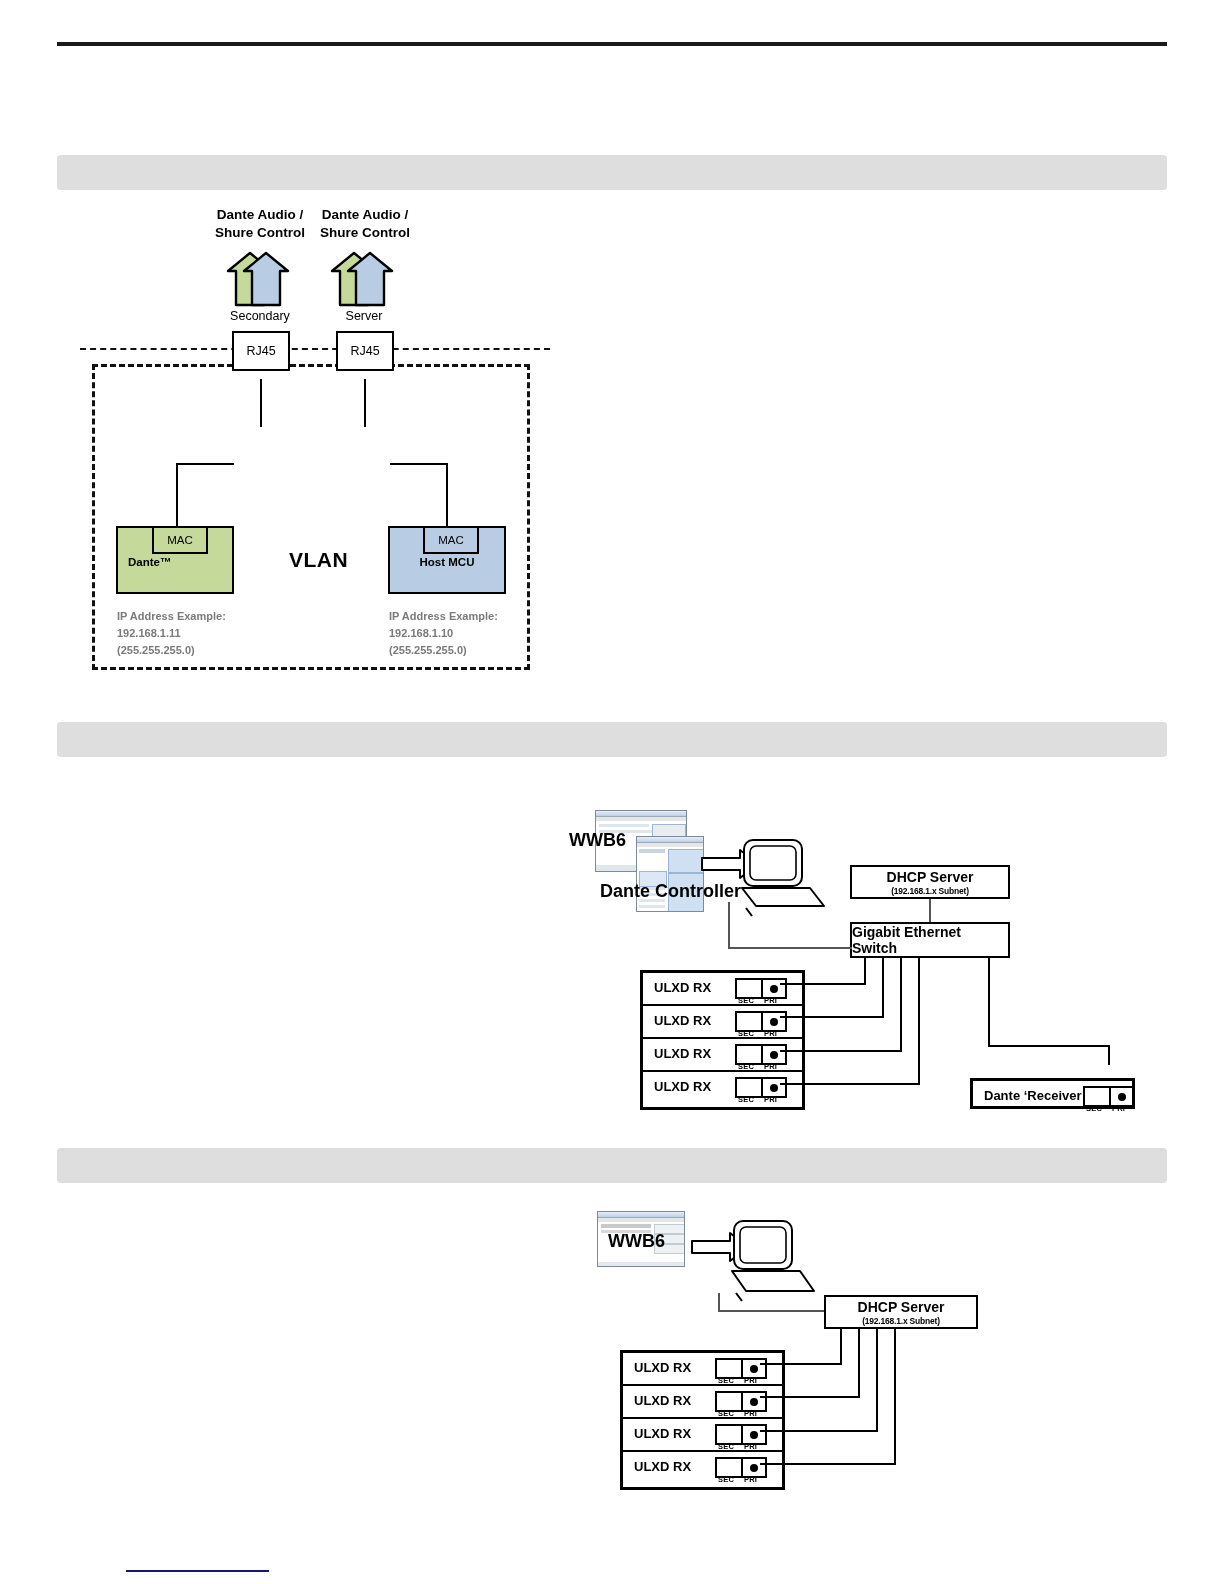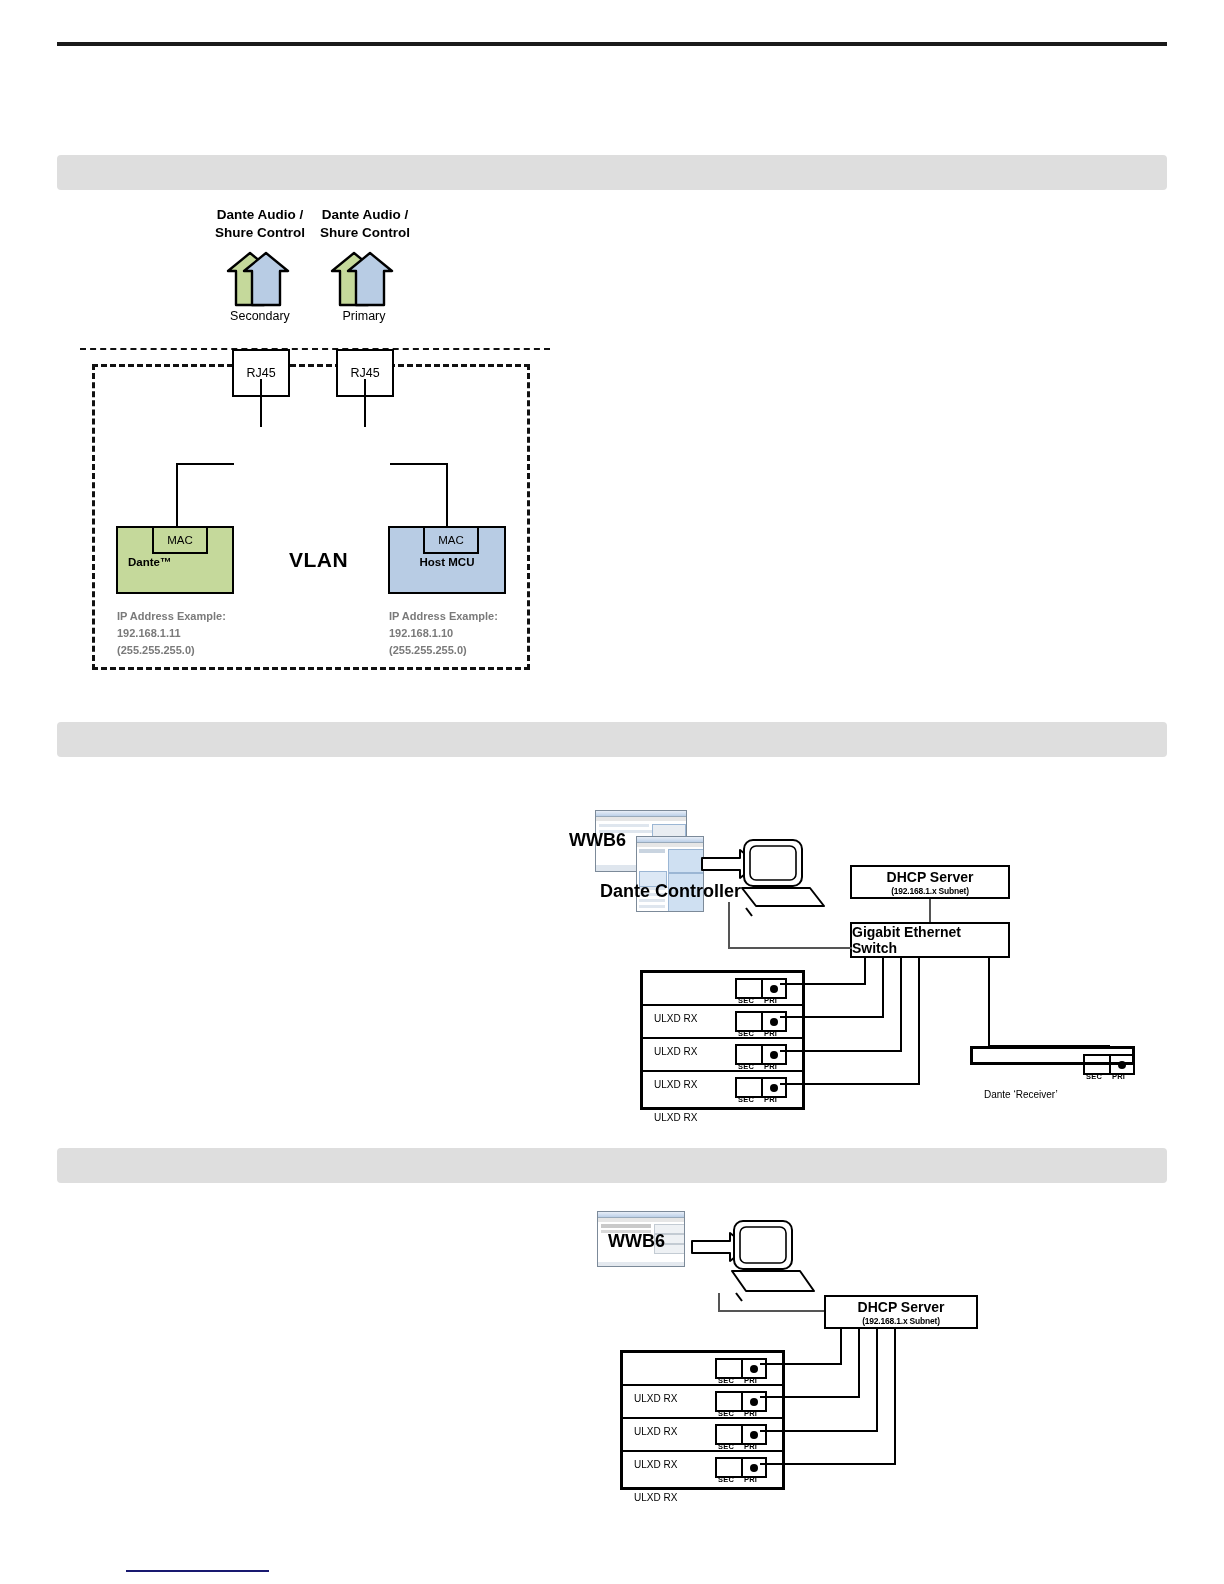--- a/index.html
+++ b/index.html
@@ -62,21 +62,21 @@
   }
 
   .dash-open{
     position:absolute;border-top:2px dashed #111;
   }
   .dash-rect{
     position:absolute;box-sizing:border-box;
     border:3px dashed #111;background:transparent;
   }
 
-  .rj45{width:58px;height:48px;font-size:12.5px;margin-top:18px;}
+  .rj45{width:58px;height:40px;font-size:12.5px;}
   .switchbox{width:160px;height:68px;font-size:13px;}
   .devbox{width:118px;height:68px;}
   .macbox{
     position:absolute;width:52px;height:24px;border:2px solid #000;
     background:inherit;font-size:11.5px;
     display:flex;align-items:center;justify-content:center;
   }
   .devname{position:absolute;left:0;right:0;bottom:8px;text-align:center;
            font-size:11.5px;font-weight:bold;}
   .ipnote{
@@ -91,21 +91,21 @@
   .hdbox{
     position:absolute;box-sizing:border-box;border:2.5px solid #000;background:#fff;
     display:flex;flex-direction:column;align-items:center;justify-content:center;
   }
   .hdbox .t1{font-size:14px;font-weight:bold;}
   .hdbox .t2{font-size:8.5px;font-weight:bold;letter-spacing:-.2px;margin-top:1px;}
 
   .rxstack{position:absolute;box-sizing:border-box;border:3px solid #000;background:#fff;}
   .rxrow{position:relative;box-sizing:border-box;border-bottom:2.5px solid #000;height:33px;}
   .rxrow:last-child{border-bottom:none;}
-  .rxname{position:absolute;left:11px;top:7px;font-size:10px;font-weight:normal;margin-top:33px;}
+  .rxname{position:absolute;left:11px;top:7px;font-size:13px;font-weight:bold;}
   .ports{position:absolute;box-sizing:border-box;border:2px solid #000;display:flex;}
   .port{box-sizing:border-box;width:24px;height:17px;display:flex;align-items:center;justify-content:center;}
   .port+.port{border-left:2px solid #000;}
   .dot{width:8px;height:8px;border-radius:50%;background:#000;}
   .portlab{position:absolute;font-size:7.5px;font-weight:bold;letter-spacing:.2px;}
 
   
   .winthumb{position:absolute;box-sizing:border-box;border:1px solid #7c8a99;background:#f2f3f5;overflow:hidden;}
   .winthumb .tb{height:5px;background:linear-gradient(#e8eef7,#bcd0e8);border-bottom:1px solid #9ab;}
   .winthumb .mb{height:4px;background:#e6e6e6;border-bottom:1px solid #c9c9c9;}
@@ -148,21 +148,21 @@
       </svg>
     </div>
     <div class="arrow-pair" style="left:326px;top:247px;">
       <svg width="88" height="62" viewBox="0 0 88 62">
         <polygon points="6,24 28,6 50,24 42,24 42,58 14,58 14,24" fill="#c5d99b" stroke="#000" stroke-width="2.4" stroke-linejoin="round"></polygon>
         <polygon points="22,24 44,6 66,24 58,24 58,58 30,58 30,24" fill="#b8cce4" stroke="#000" stroke-width="2.4" stroke-linejoin="round"></polygon>
       </svg>
     </div>
 
     <div class="d1-sub" style="left:200px;top:309px;">Secondary</div>
-    <div class="d1-sub" style="left:304px;top:309px;">Primary</div>
+    <div class="d1-sub" style="left:304px;top:309px;">Server</div>
 
     <div class="dash-open" style="left:80px;top:348px;width:470px;"></div>
 
     <div class="dash-rect" style="left:92px;top:364px;width:438px;height:306px;"></div>
 
     <div class="box rj45" style="left:232px;top:331px;">RJ45</div>
     <div class="box rj45" style="left:336px;top:331px;">RJ45</div>
 
     <div class="ln v" style="left:260px;top:379px;height:48px;"></div>
     <div class="ln v" style="left:364px;top:379px;height:48px;"></div>
@@ -307,21 +307,21 @@
     <div class="ln h" style="left:220px;top:270px;width:122px;"></div>
     <div class="ln v" style="left:340px;top:178px;height:93px;"></div>
 
     <div class="ln h" style="left:220px;top:303px;width:140px;"></div>
     <div class="ln v" style="left:358px;top:178px;height:126px;"></div>
 
     <div class="ln v" style="left:428px;top:178px;height:88px;"></div>
     <div class="ln h" style="left:428px;top:265px;width:122px;"></div>
     <div class="ln v" style="left:548px;top:265px;height:20px;"></div>
 
-    <div class="rxstack" style="left:410px;top:266px;width:165px;height:19px;">
+    <div class="rxstack" style="left:410px;top:298px;width:165px;height:31px;">
       <div class="rxrow" style="border-bottom:none;">
         <div class="rxname">Dante ‘Receiver’</div>
         <div class="ports" style="left:110px;top:5px;">
           <div class="port"></div>
           <div class="port">
               <span class="dot"></span>
             </div>
         </div>
         <div class="portlab" style="left:113px;top:23px;">SEC</div>
         <div class="portlab" style="left:139px;top:23px;">PRI</div>

